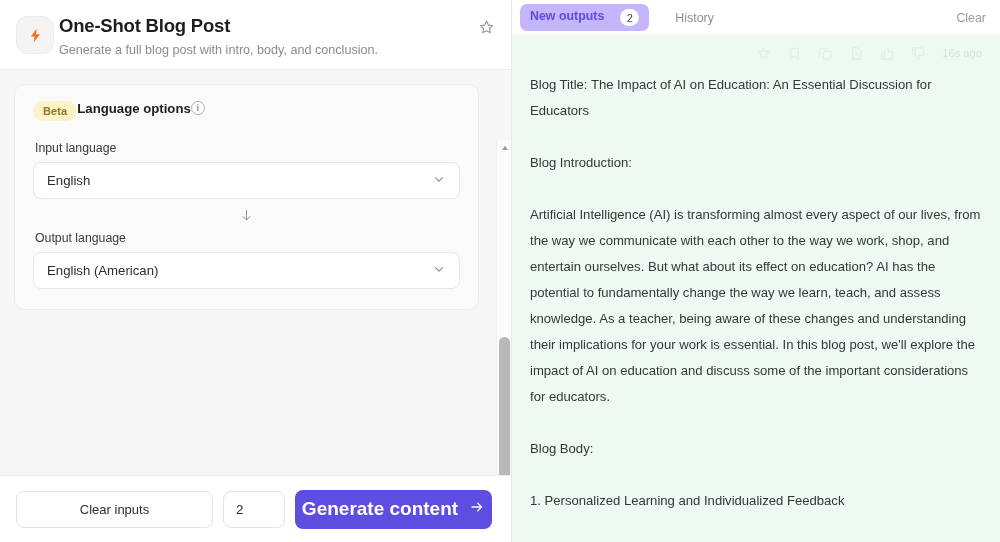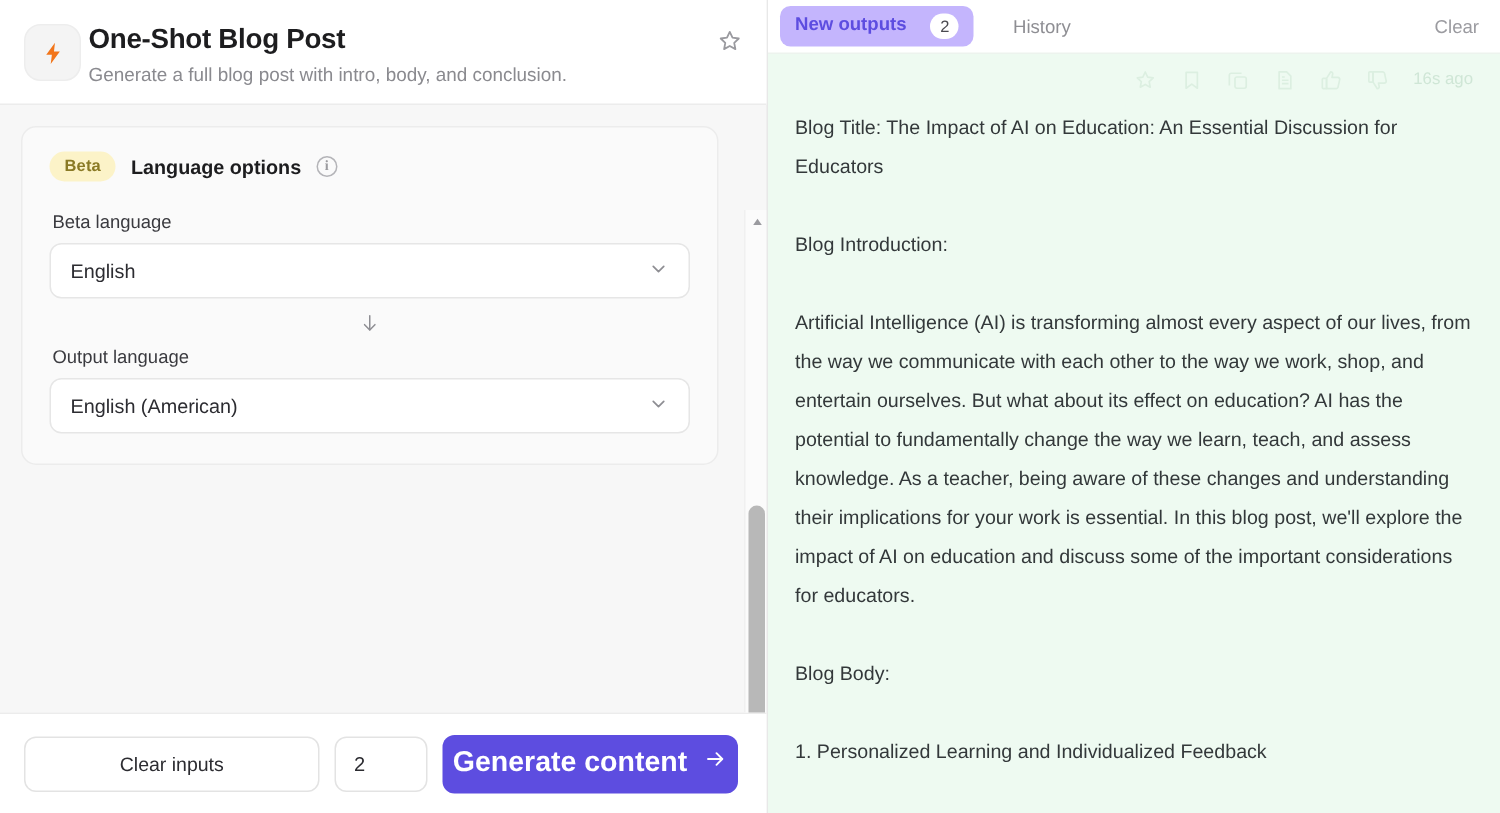--- a/index.html
+++ b/index.html
@@ -55,21 +55,21 @@
     overflow: hidden;
     padding: 14px 14px 0 14px;
   }
   #lang-card {
     background: #fafafa;
     border: 1px solid #ececec;
     border-radius: 10px;
     padding: 16px 18px 20px 18px;
     width: 465px;
   }
-  #lang-head { display: flex; align-items: center; gap: 10px; }
+  #lang-head { display: flex; align-items: flex-start; }
   #beta-badge {
     background: #fcf3c8; color: #8a7a25;
     font-size: 11px; font-weight: bold;
     padding: 4px 10px; border-radius: 11px;
     letter-spacing: .1px;
   }
   #lang-head-title { font-size: 13.2px; font-weight: bold; color: #1d1d1f; }
   .info-icon {
     width: 14px; height: 14px; border-radius: 50%;
     border: 1.2px solid #b4b4b8; color: #9b9b9f;
@@ -238,21 +238,21 @@
 
     <div id="inputs-scroll">
       <div id="lang-card">
 
         <div id="lang-head">
           <span id="beta-badge">Beta</span>
           <span id="lang-head-title">Language options</span>
           <span class="info-icon">i</span>
         </div>
 
-        <div class="field-label">Beta language</div>
+        <div class="field-label">Input language</div>
         <div class="select-box">
           <span>English</span>
           <span class="chev">
             <svg width="14" height="14" viewBox="0 0 24 24" fill="none" stroke="currentColor" stroke-width="2" stroke-linecap="round" stroke-linejoin="round" aria-hidden="true">
               <path d="M6 9.5l6 6 6-6"></path>
             </svg>
           </span>
         </div>
 
         <div id="arrow-divider">

